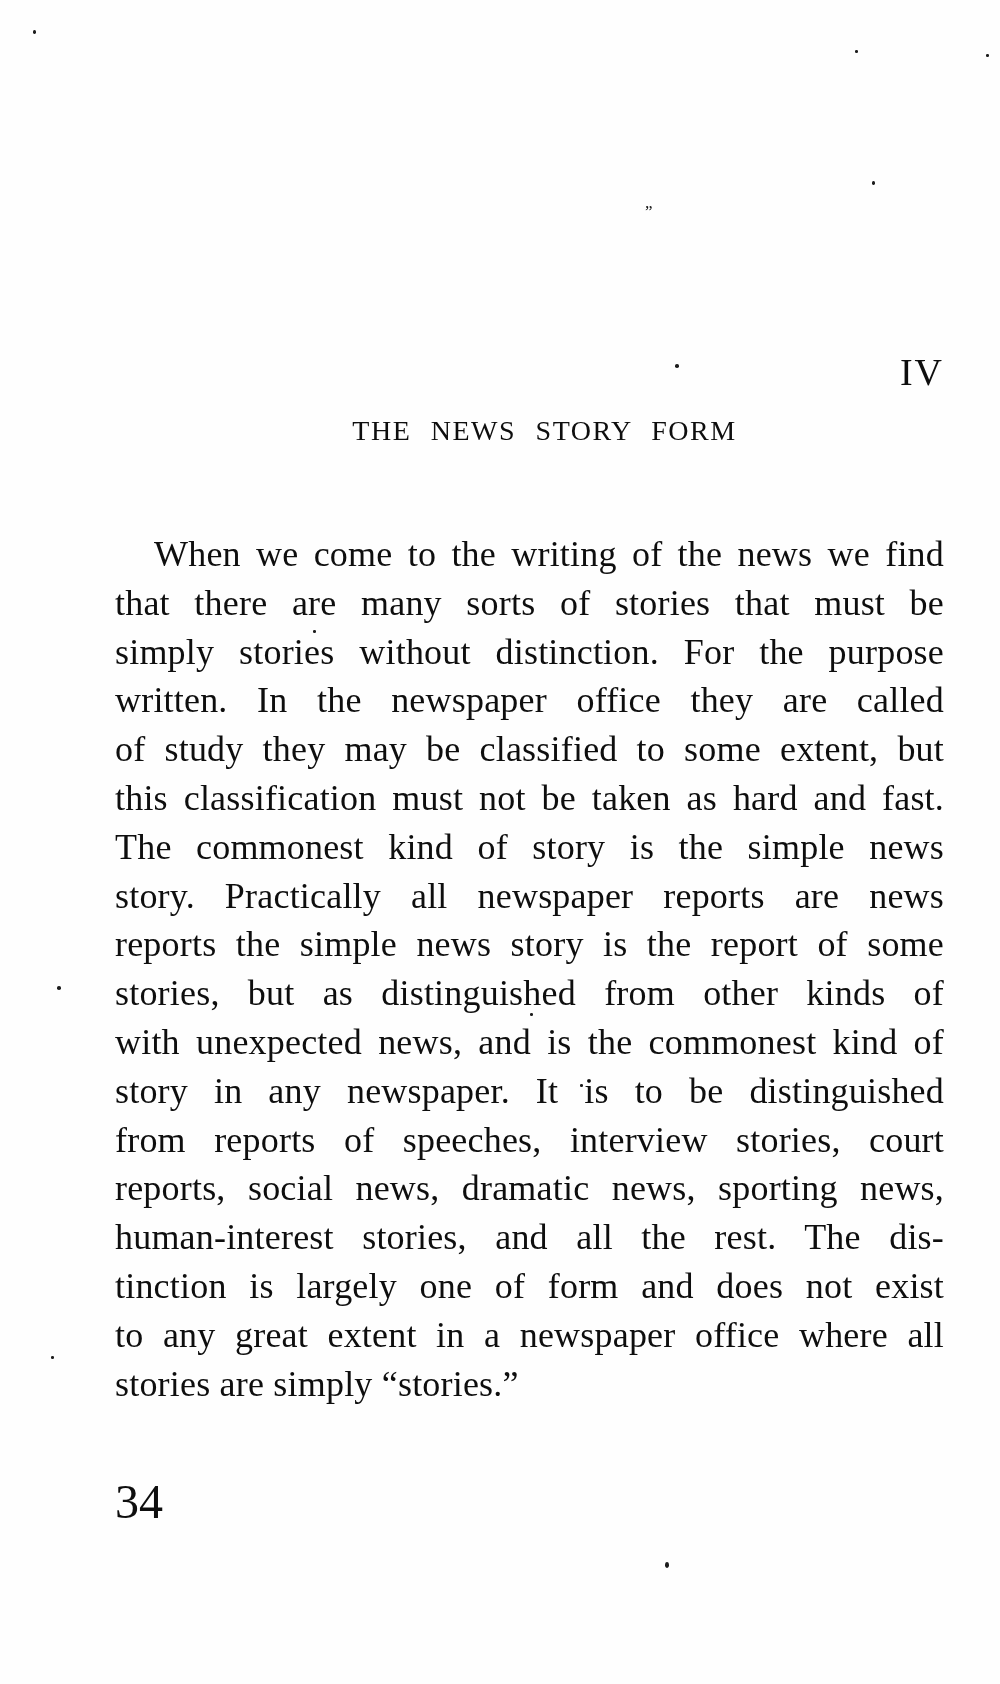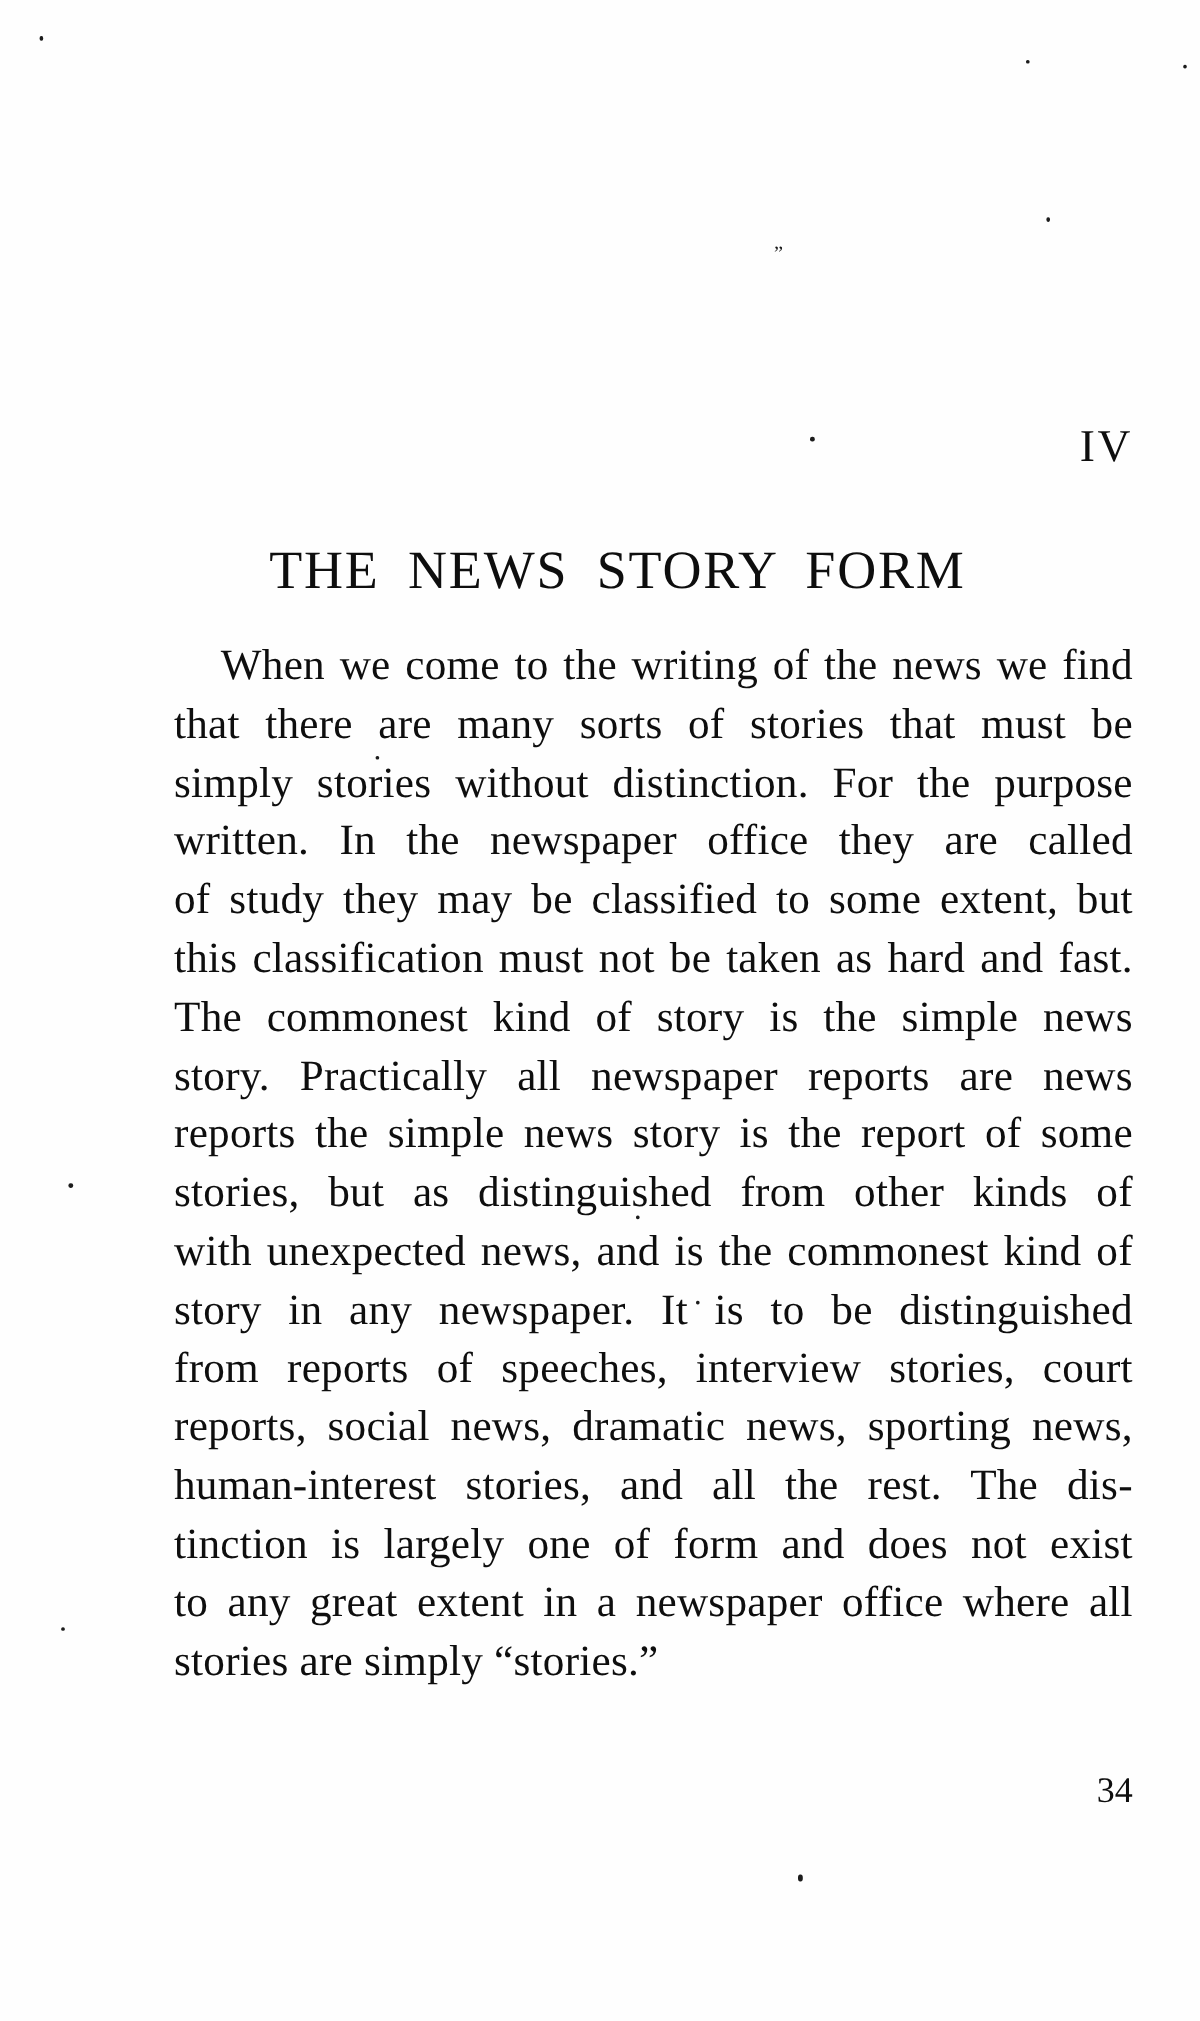--- a/index.html
+++ b/index.html
@@ -22,60 +22,58 @@
     left: 115px;
     width: 829px;
     text-align: right;
     font-size: 38px;
     line-height: 1;
     letter-spacing: 2px;
   }
   .chapter-title {
     position: absolute;
     top: 417px;
-    left: 100px;
+    left: 130px;
     width: 829px;
     text-align: center;
-    font-size: 45px;
+    font-size: 28px;
     line-height: 1;
     letter-spacing: 1.5px;
     word-spacing: 11px;
-    margin-top: 36px;
   }
   .body-text {
     position: absolute;
     top: 530px;
     left: 115px;
     width: 829px;
     font-size: 36px;
     line-height: 48.8px;
     letter-spacing: 0.2px;
   }
   .text-line {
     height: 48.8px;
     text-align: justify;
     text-align-last: justify;
-    margin-left: 30px;
     -moz-text-align-last: justify;
   }
   .text-line.first-line {
     padding-left: 39px;
   }
   .text-line.last-line {
     text-align: right;
     text-align-last: left;
     -moz-text-align-last: left;
   }
   .page-number {
     position: absolute;
     top: 1478px;
     left: 115px;
     width: 829px;
-    text-align: right;
-    font-size: 30px;
+    text-align: left;
+    font-size: 48px;
     line-height: 1;
   }
   .artifact-dot {
     position: absolute;
     background: #1c1c1c;
     border-radius: 45%;
   }
   .artifact-mark {
     position: absolute;
     font-size: 17px;

